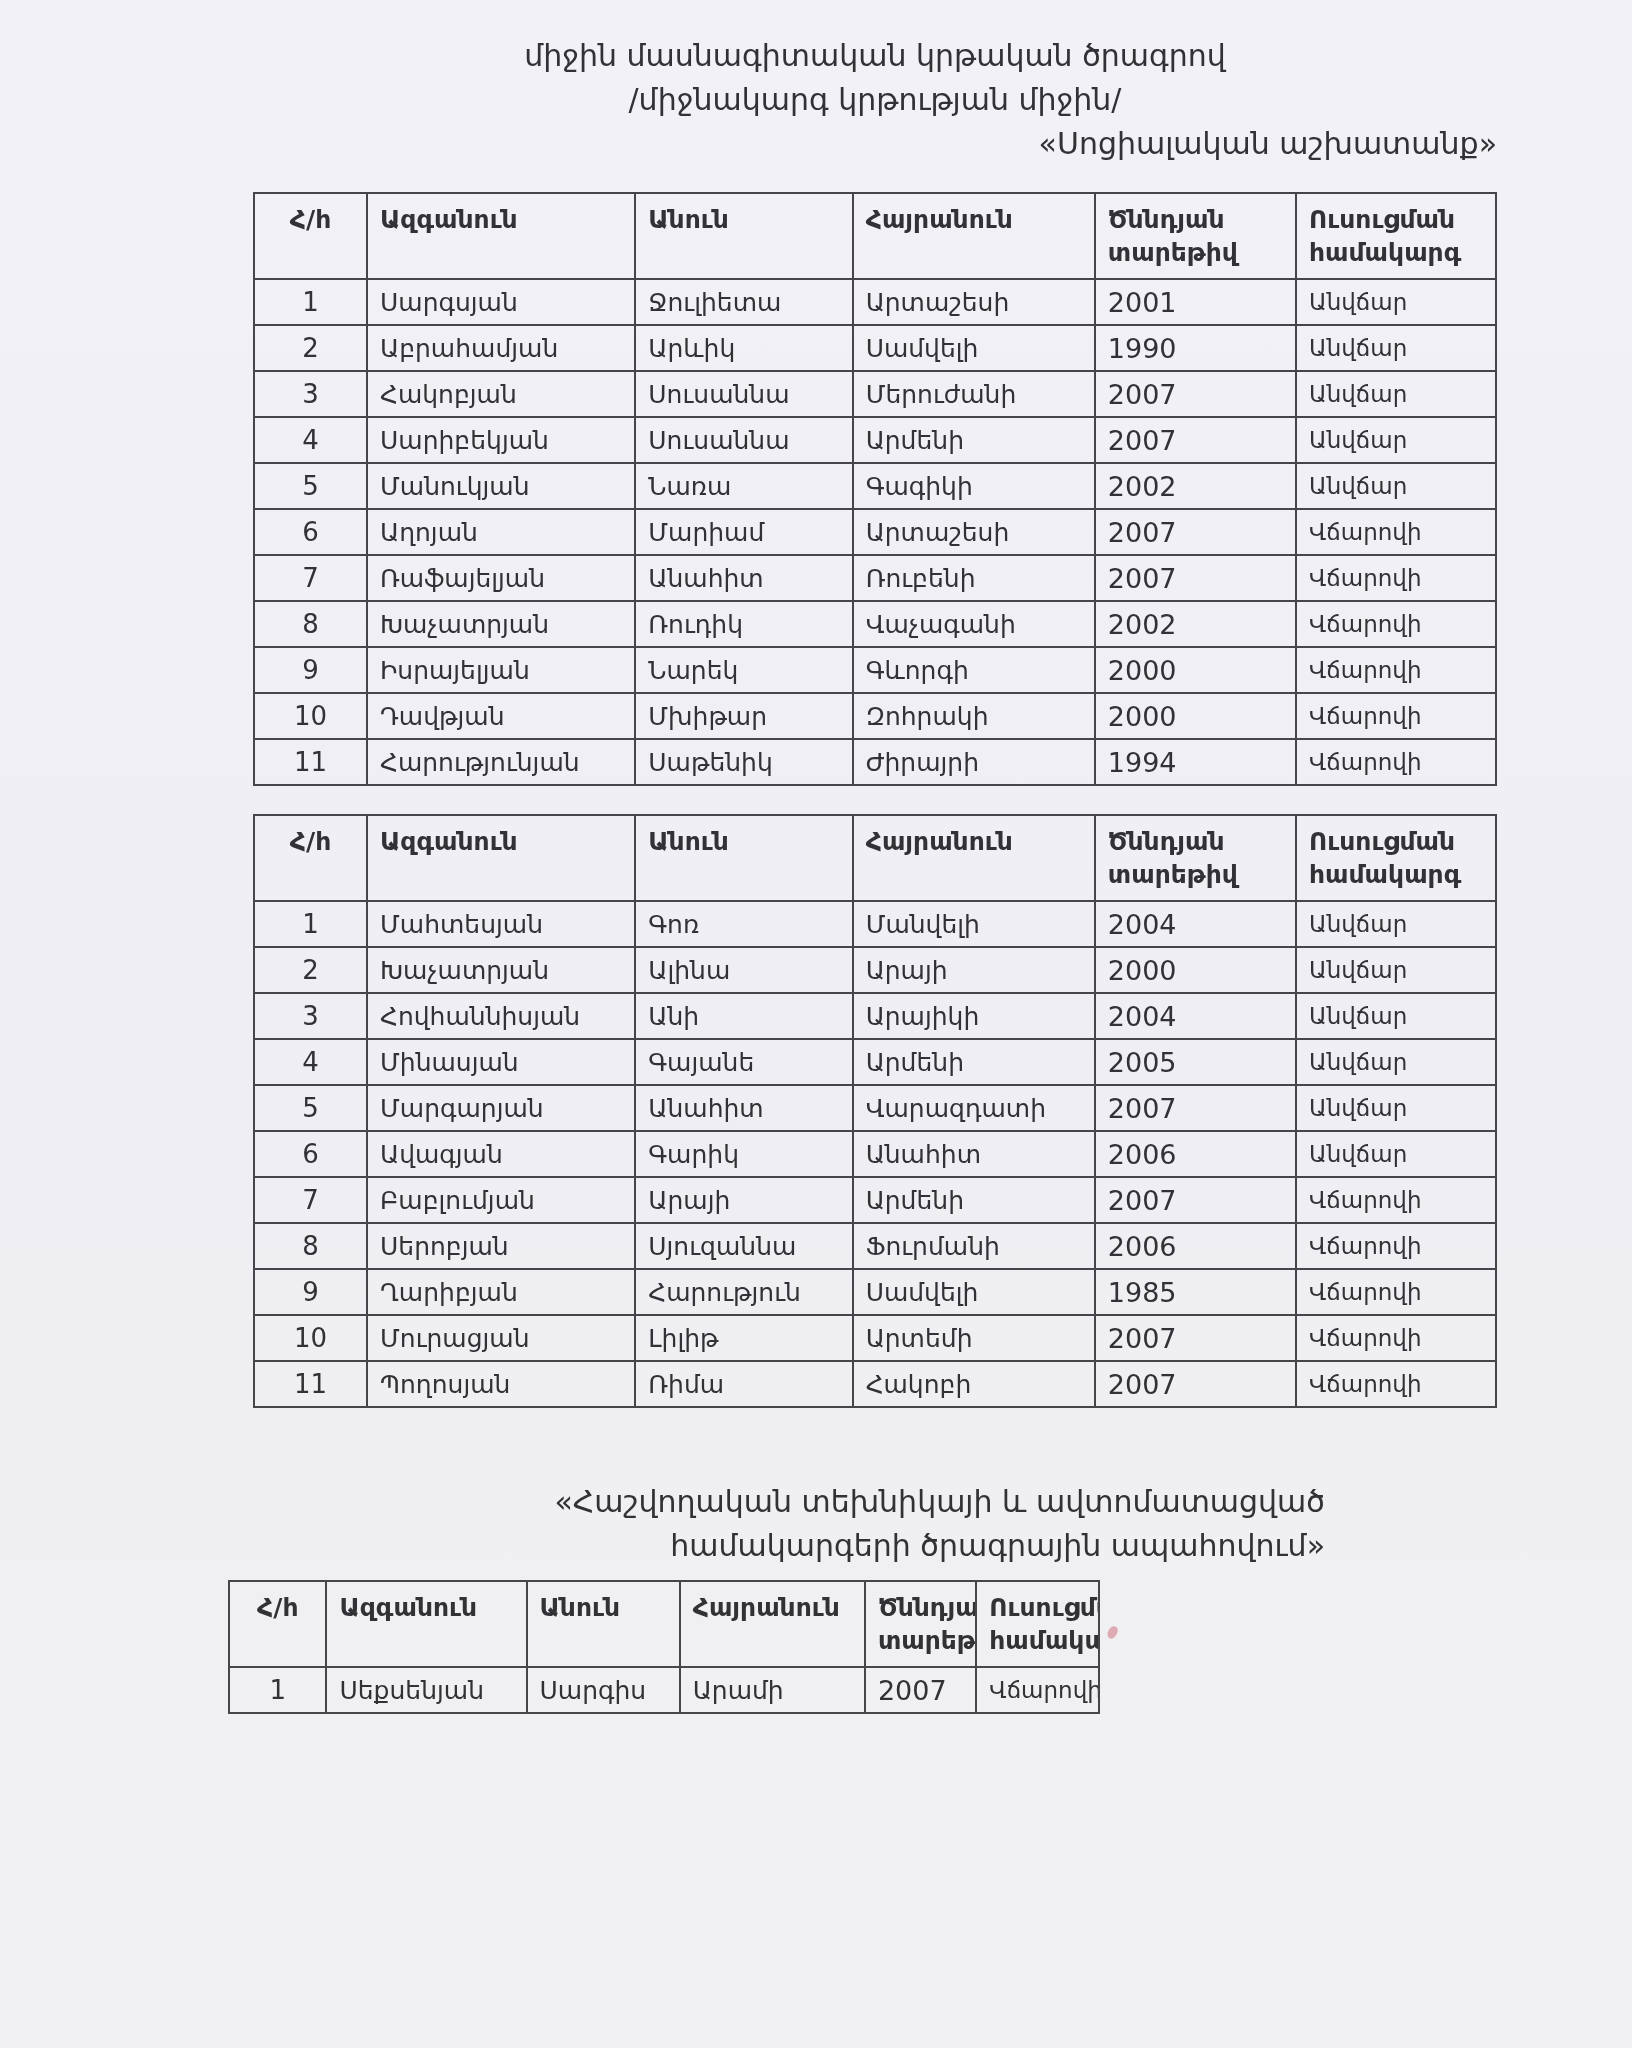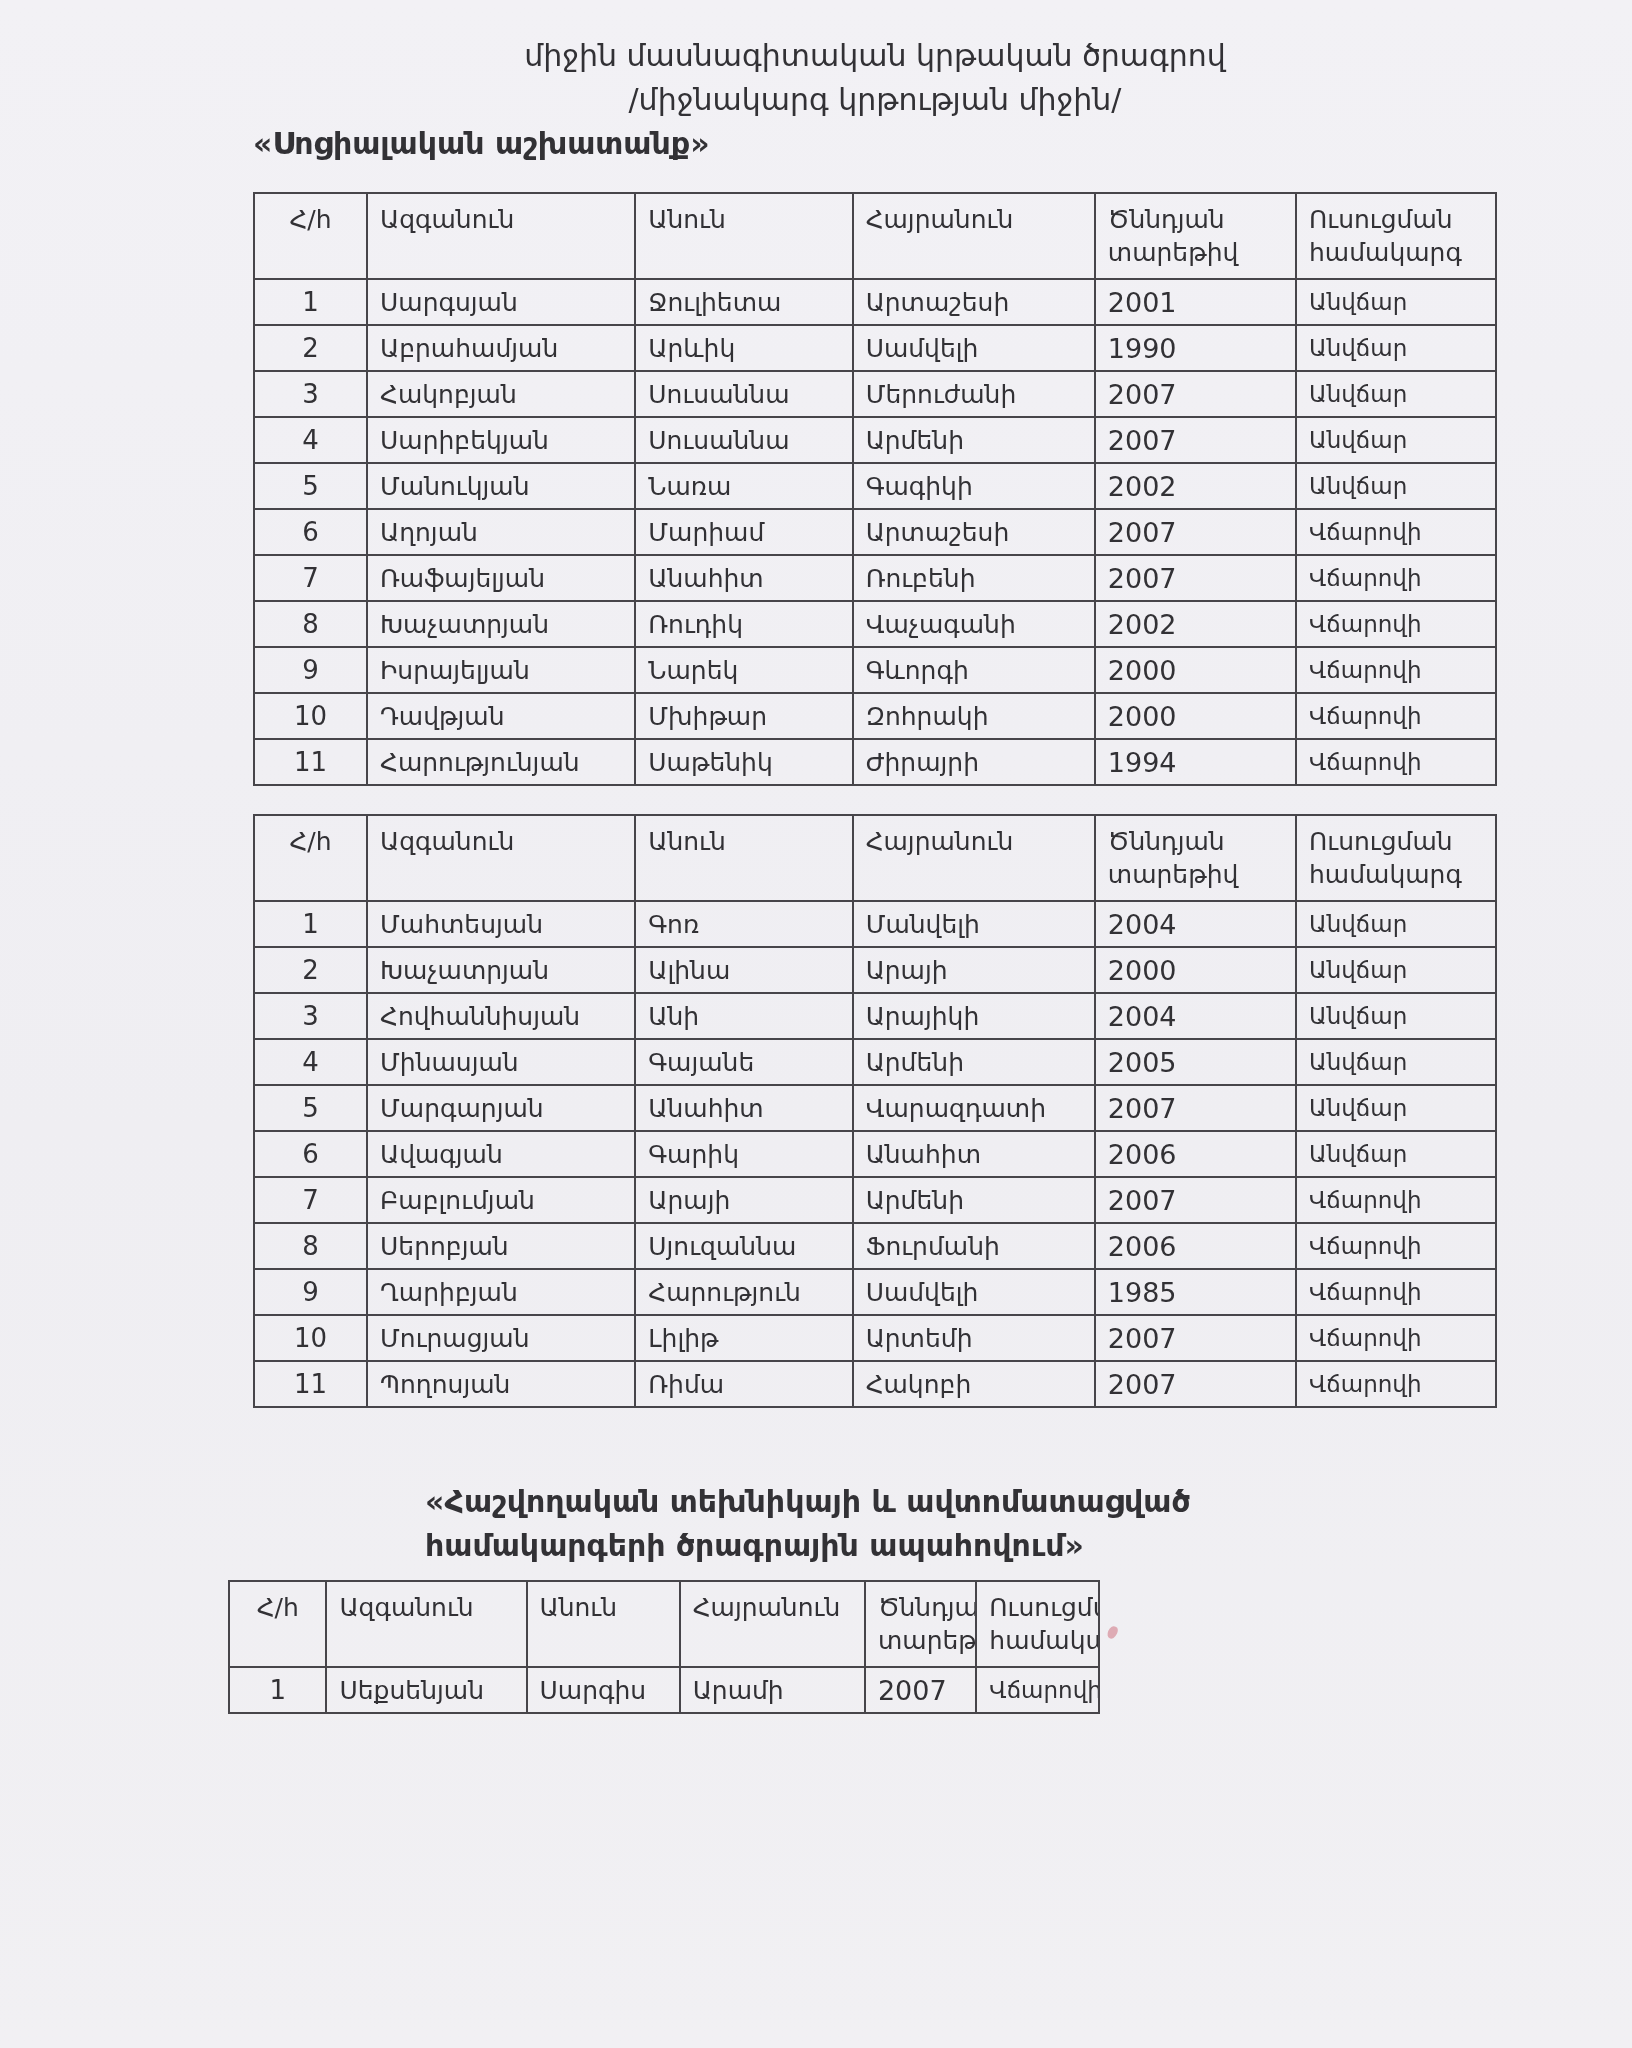--- a/index.html
+++ b/index.html
@@ -10,33 +10,33 @@
     margin:0 auto;
     background:linear-gradient(180deg,#f2f1f5 0%, #efeef2 55%, #f1f0f3 100%);
     font-family:"DejaVu Sans", sans-serif;
     color:#323135;
     overflow:hidden;
     box-sizing:border-box;
   }
   .content { margin-left:253px; width:1244px; }
   .doc-title { padding-top:34px; font-size:30px; line-height:44px; text-align:center; }
   .doc-title div { white-space:nowrap; }
-  .section-title { font-size:30px; line-height:44px; text-align:left; margin:0; font-weight:bold; }
+  .section-title { font-size:30px; line-height:44px; text-align:right; margin:0; font-weight:normal; }
   .section-title.first { margin-top:0; }
   .section-title.second { margin-top:56px; }
   .section-title.third { margin-top:72px; max-width:900px; margin-left:auto; margin-right:auto; }
 
   table.students { border-collapse:collapse; table-layout:fixed; margin-top:28px; }
   table.t12 { width:1244px; margin-top:26px; }
   table.t2  { margin-top:28px; }
   table.t3  { width:872px; margin-left:-25px; margin-top:12px; }
 
   th,td { border:2px solid #47454a; box-sizing:border-box; overflow:hidden; }
   th {
-    font-weight:normal; text-align:left; vertical-align:top;
+    font-weight:bold; text-align:left; vertical-align:top;
     padding:9px 12px; height:78px; font-size:25px; line-height:33px;
   }
   td { height:46px; padding:2px 12px; font-size:25px; vertical-align:middle; }
   th.col-n, td.col-n { text-align:center; padding-left:4px; padding-right:4px; }
   td.col-n { font-size:26px; }
   td.col-year { font-size:27px; }
   td.col-system { font-size:23px; }
 
   
   .t12 col.c-n { width:9.1%; }  .t12 col.c-surname { width:21.6%; }

